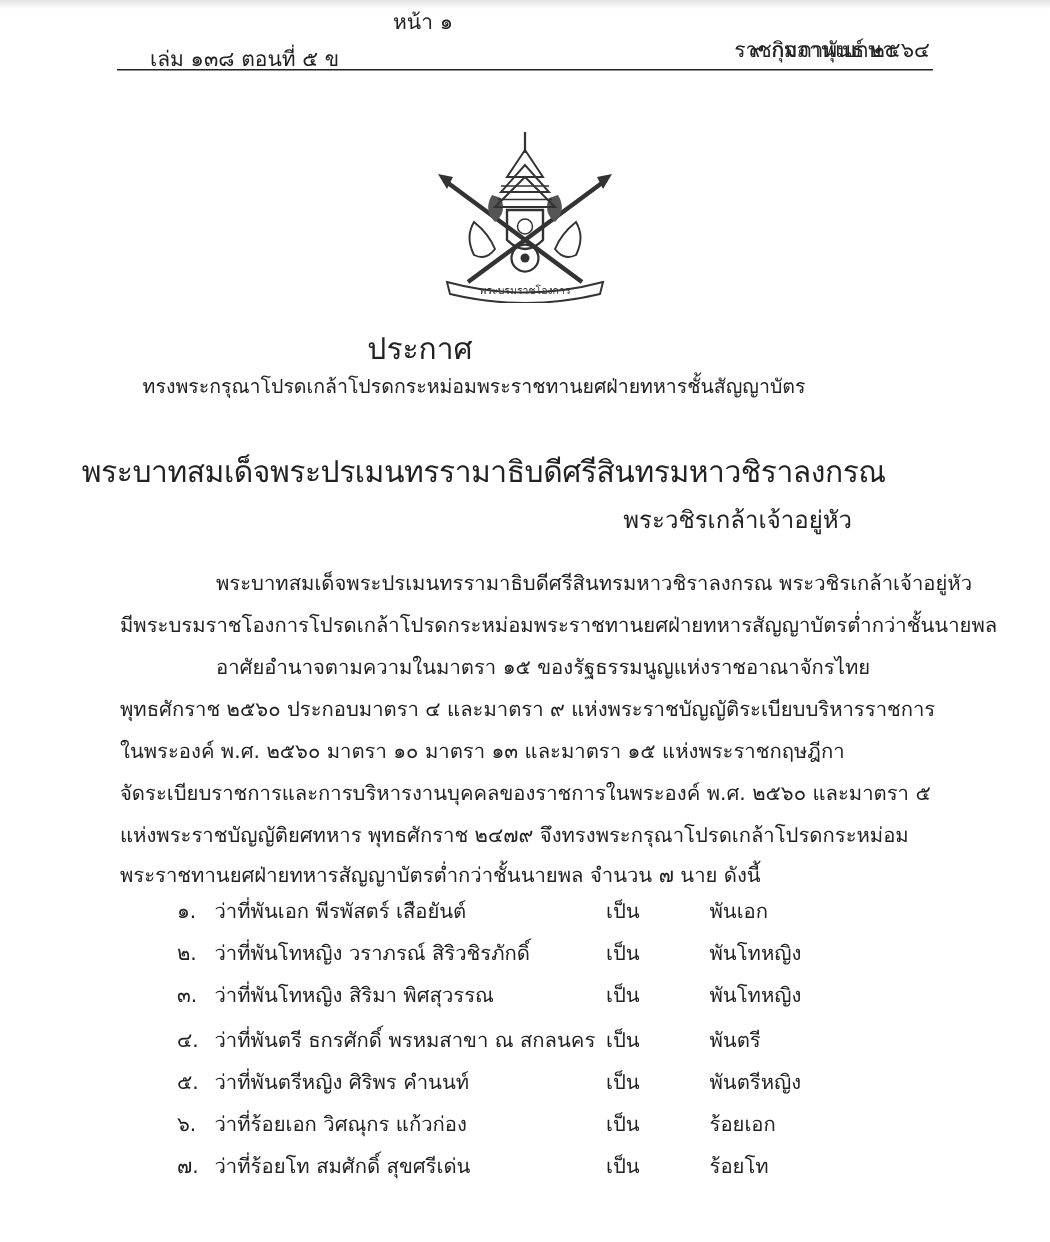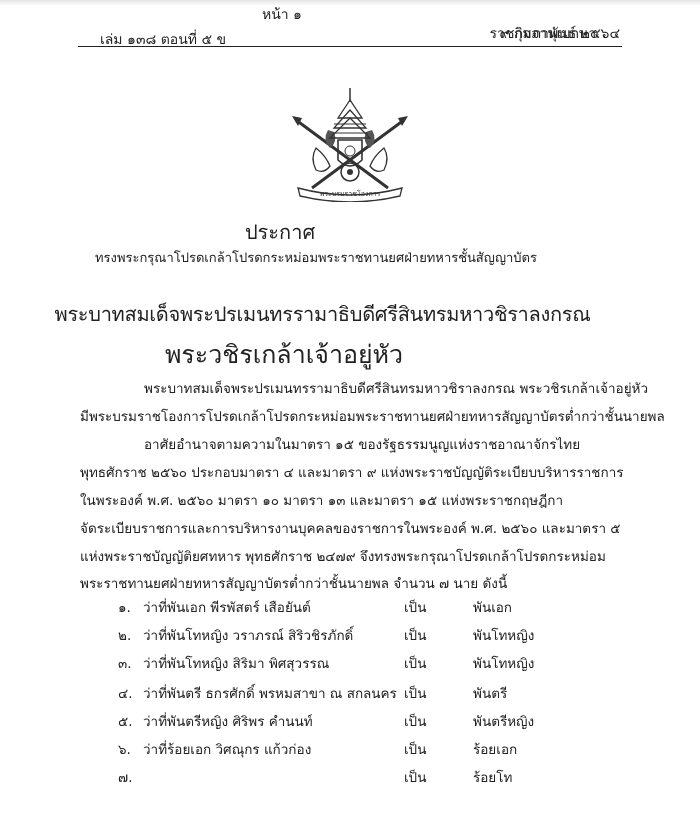--- a/index.html
+++ b/index.html
@@ -34,22 +34,22 @@
     }
     .subtitle {
       position: absolute; top: 247px; left: 0; width: 632px; text-align: center;
       font-size: 13px;
     }
     .king1 {
       position: absolute; top: 298px; left: 0; width: 645px; text-align: center;
       font-size: 20px; letter-spacing: -0.3px;
     }
     .king2 {
-      position: absolute; top: 334px; left: 0; width: 568px; text-align: center;
-      font-size: 25px;
+      position: absolute; top: 334px; left: 0; width: 568px; text-align: right;
+      font-size: 16px;
     }
     .para { position: absolute; left: 80px; width: 548px; font-size: 13.5px; white-space: nowrap; }
     .indent { padding-left: 64px; }
     .list { position: absolute; left: 118px; top: 596px; width: 500px; }
     .item {
       position: absolute; left: 0; width: 500px; height: 26px; font-size: 13.5px;
     }
     .item .num { position: absolute; left: 0; }
     .item .name { position: absolute; left: 25px; }
     .item .pen { position: absolute; left: 286px; }
@@ -145,16 +145,17 @@
     <span class="rank">พันตรีหญิง</span>
   </div>
   <div class="item" style="top:142px;">
     <span class="num">๖.</span>
     <span class="name">ว่าที่ร้อยเอก วิศณุกร  แก้วก่อง</span>
     <span class="pen">เป็น</span>
     <span class="rank">ร้อยเอก</span>
   </div>
   <div class="item" style="top:170px;">
     <span class="num">๗.</span>
+    <span class="name">ว่าที่ร้อยโท สมศักดิ์  สุขศรีเด่น</span>
     <span class="pen">เป็น</span>
     <span class="rank">ร้อยโท</span>
   </div>
 </div>
 
 </body></html>

